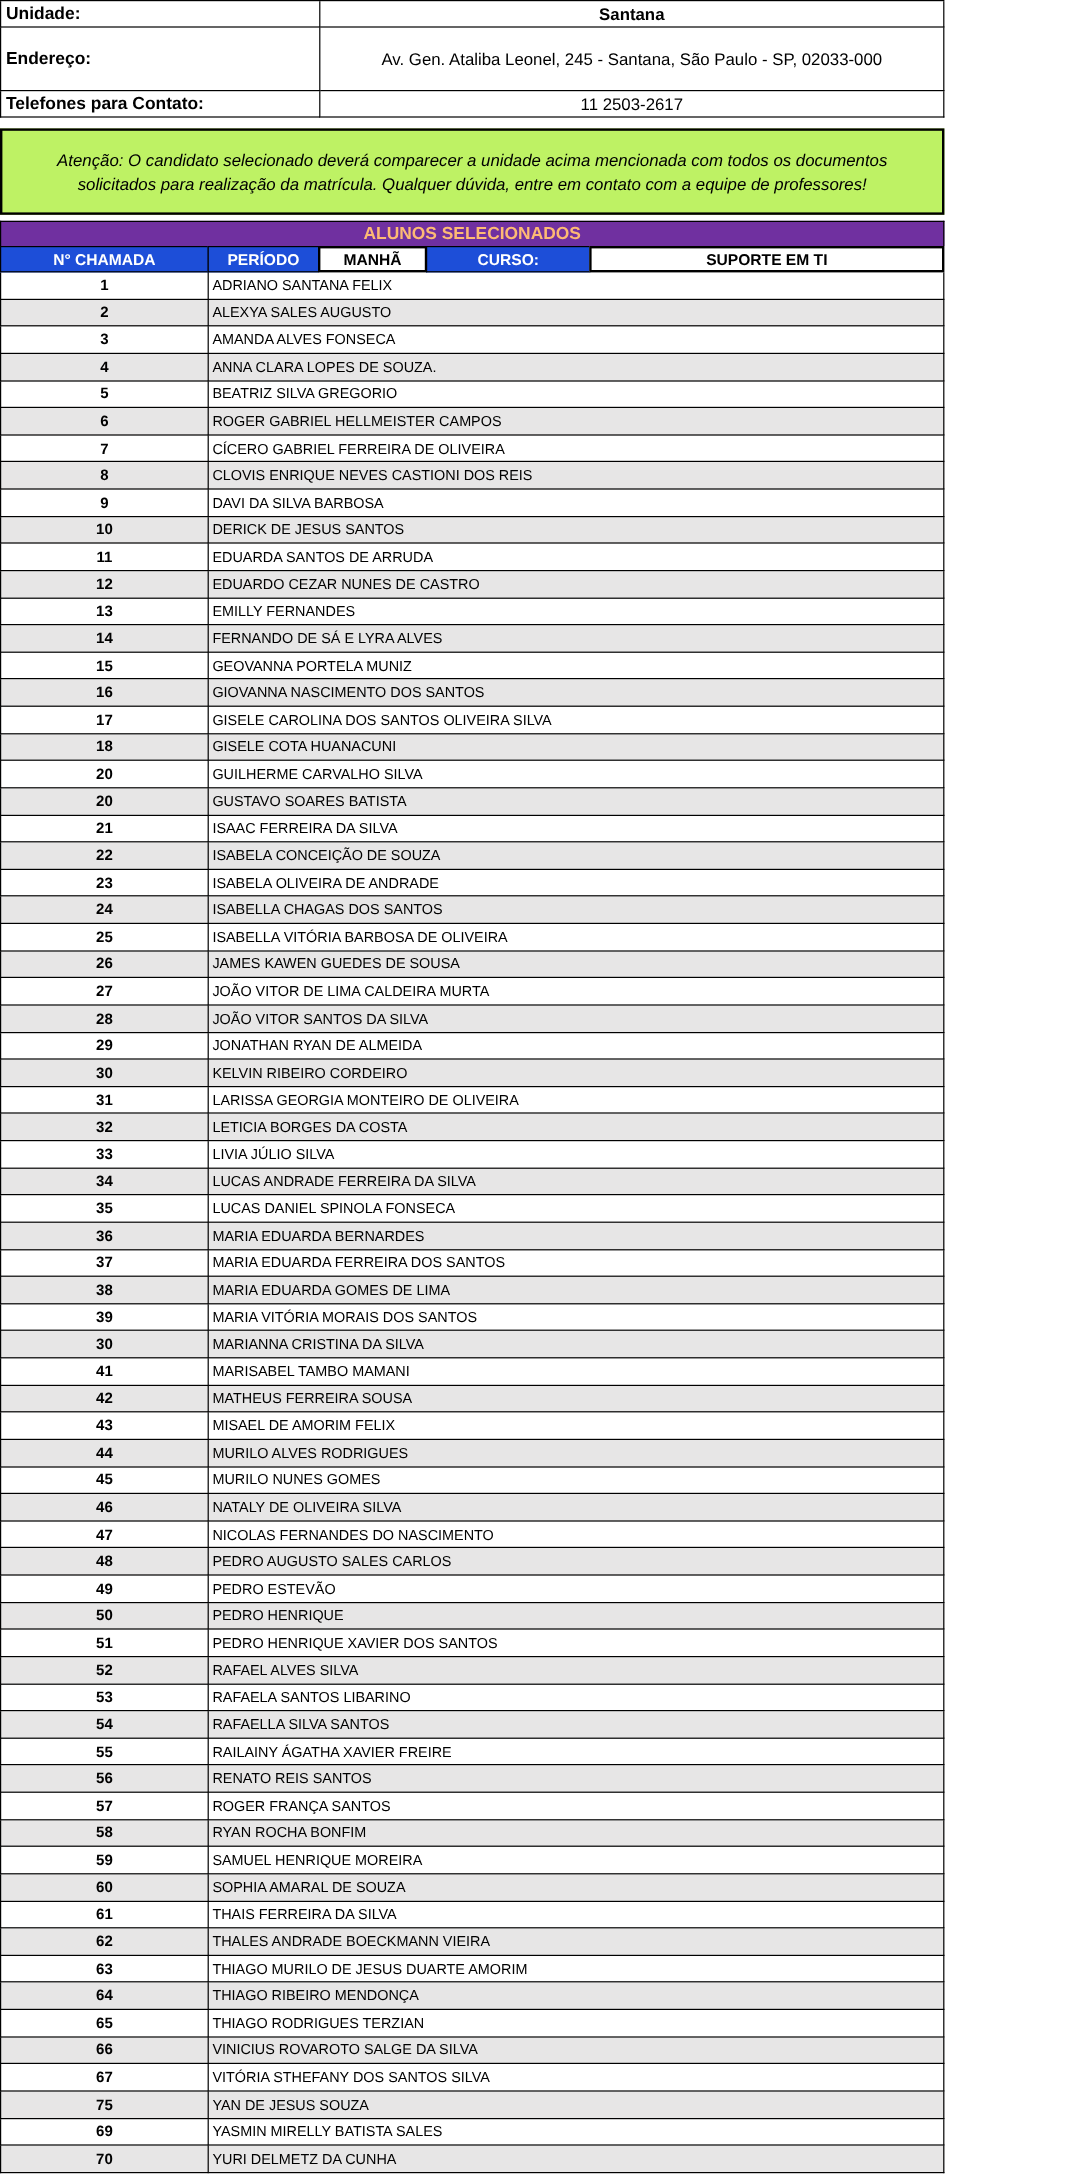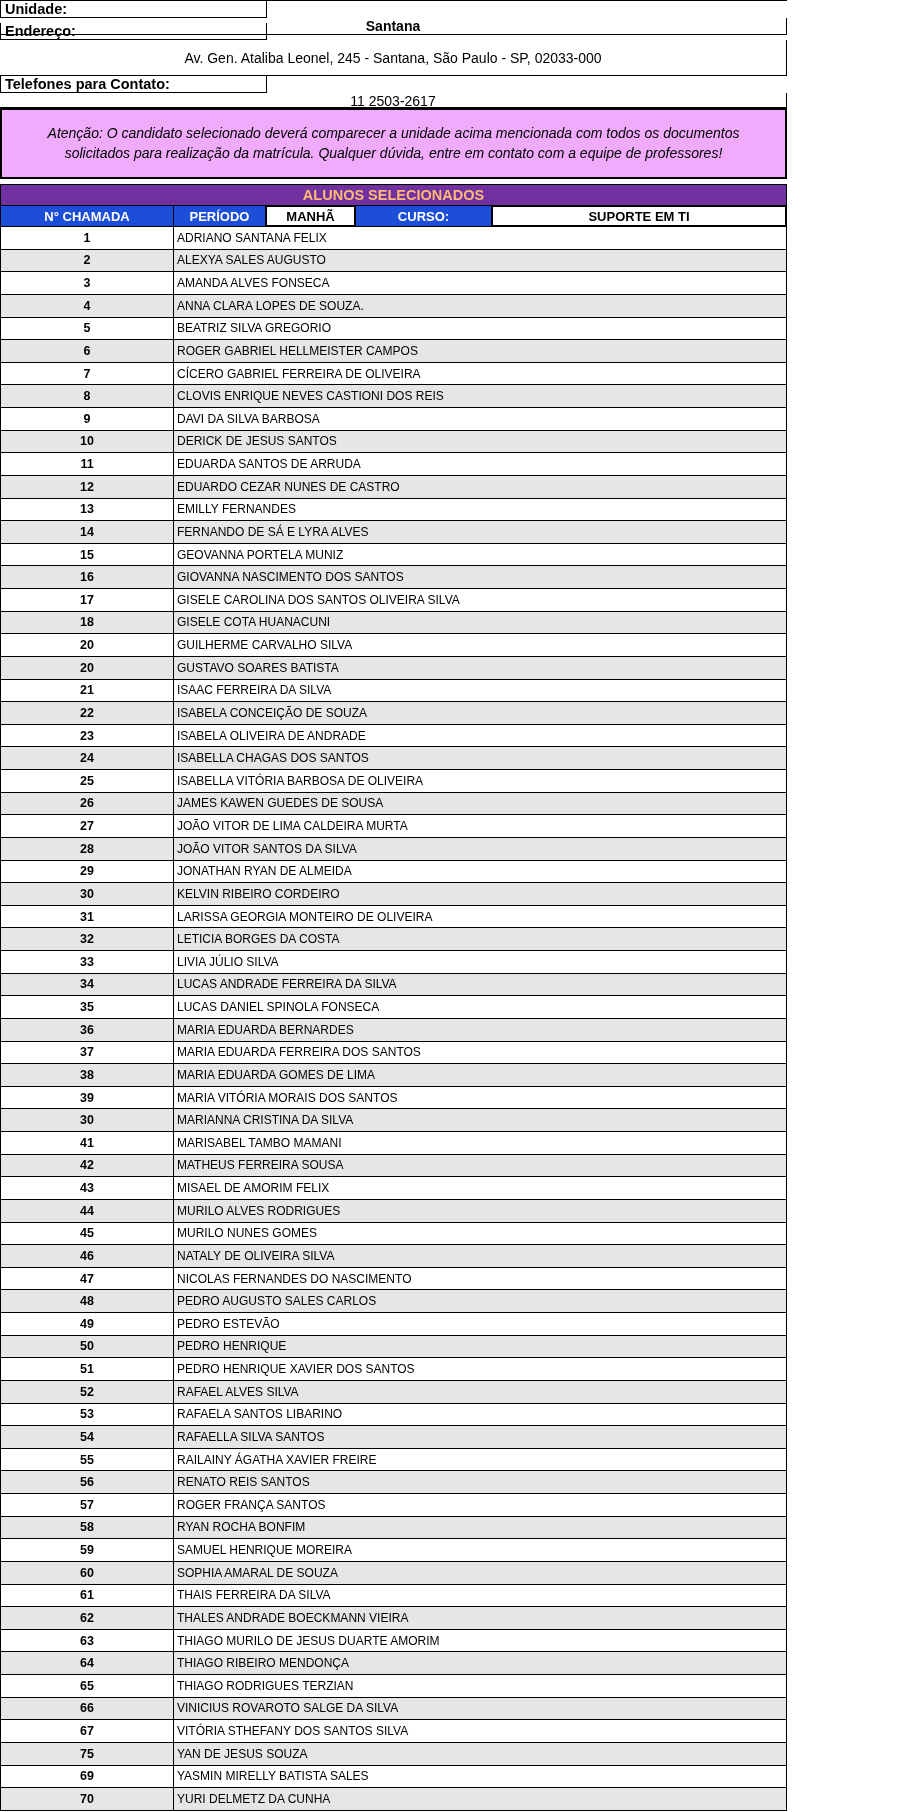--- a/index.html
+++ b/index.html
@@ -5,21 +5,21 @@
   html, body { margin:0; padding:0; }
   body {
     width:910px; height:1812px; background:#ffffff; color:#000;
     font-family:"Liberation Sans", sans-serif;
     -webkit-font-smoothing:antialiased;
   }
   .sheet { width:787px; }
 
   
   .info { border-top:1px solid #000; }
-  .info-row { display:flex;flex-direction:column; }
+  .info-row { display:flex; }
   .cell-label {
     width:267px; box-sizing:border-box;
     border-left:1px solid #000; border-bottom:1px solid #000; border-right:1px solid #000;
     font-weight:bold; font-size:14.5px;
     display:flex; align-items:center; padding-left:4px;
   }
   .cell-value {
     flex:1; box-sizing:border-box;
     border-right:1px solid #000; border-bottom:1px solid #000;
     display:flex; align-items:center; justify-content:center;
@@ -28,21 +28,21 @@
   .h22 { height:22px; }
   .h53 { height:53px; }
   .bold { font-weight:bold; }
 
   .gap9 { height:9px; }
   .gap5 { height:5px; }
 
   
   .notice {
     height:72px; box-sizing:border-box;
-    background:#f0abfc; border:2px solid #000;
+    background:#bef264; border:2px solid #000;
     display:flex; align-items:center; justify-content:center;
     text-align:center; font-style:italic; font-size:14px; line-height:1.45;
     padding:0 26px;
   }
 
   
   .title-bar {
     height:21px; box-sizing:border-box;
     background:#7030a0; color:#fdba74; font-weight:bold; font-size:14.5px;
     border:1px solid #000; border-bottom:none;

